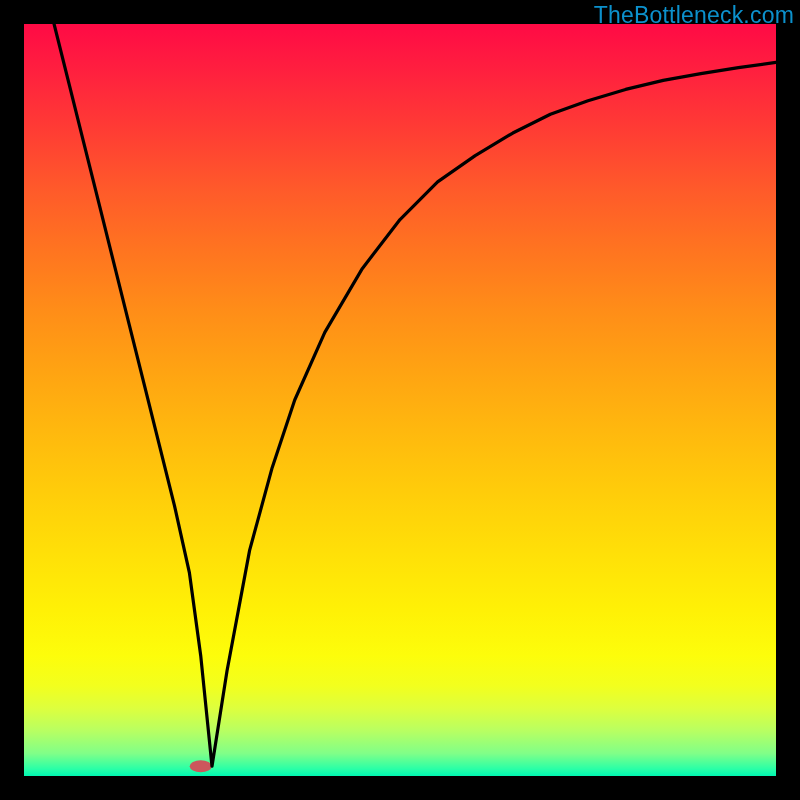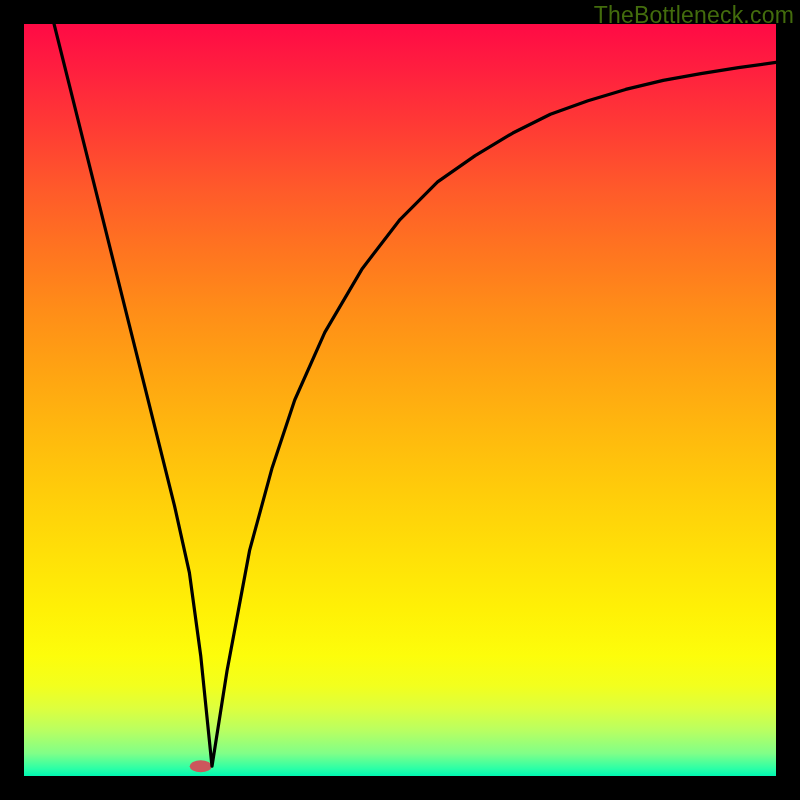--- a/index.html
+++ b/index.html
@@ -47,21 +47,21 @@
       #b8ff62 94%,
       #80ff88 97%,
       #2cffa6 99%,
       #00f7b2 100%
     );
   }
   .watermark {
     position: absolute;
     top: 2px;
     right: 6px;
-    color: #4d7c0f;
+    color: #0ea5e9;
     font-size: 23px;
     font-weight: 500;
     letter-spacing: 0.2px;
     opacity: 0.88;
   }
   svg.curve {
     position: absolute;
     left: 24px;
     top: 24px;
     width: 752px;

